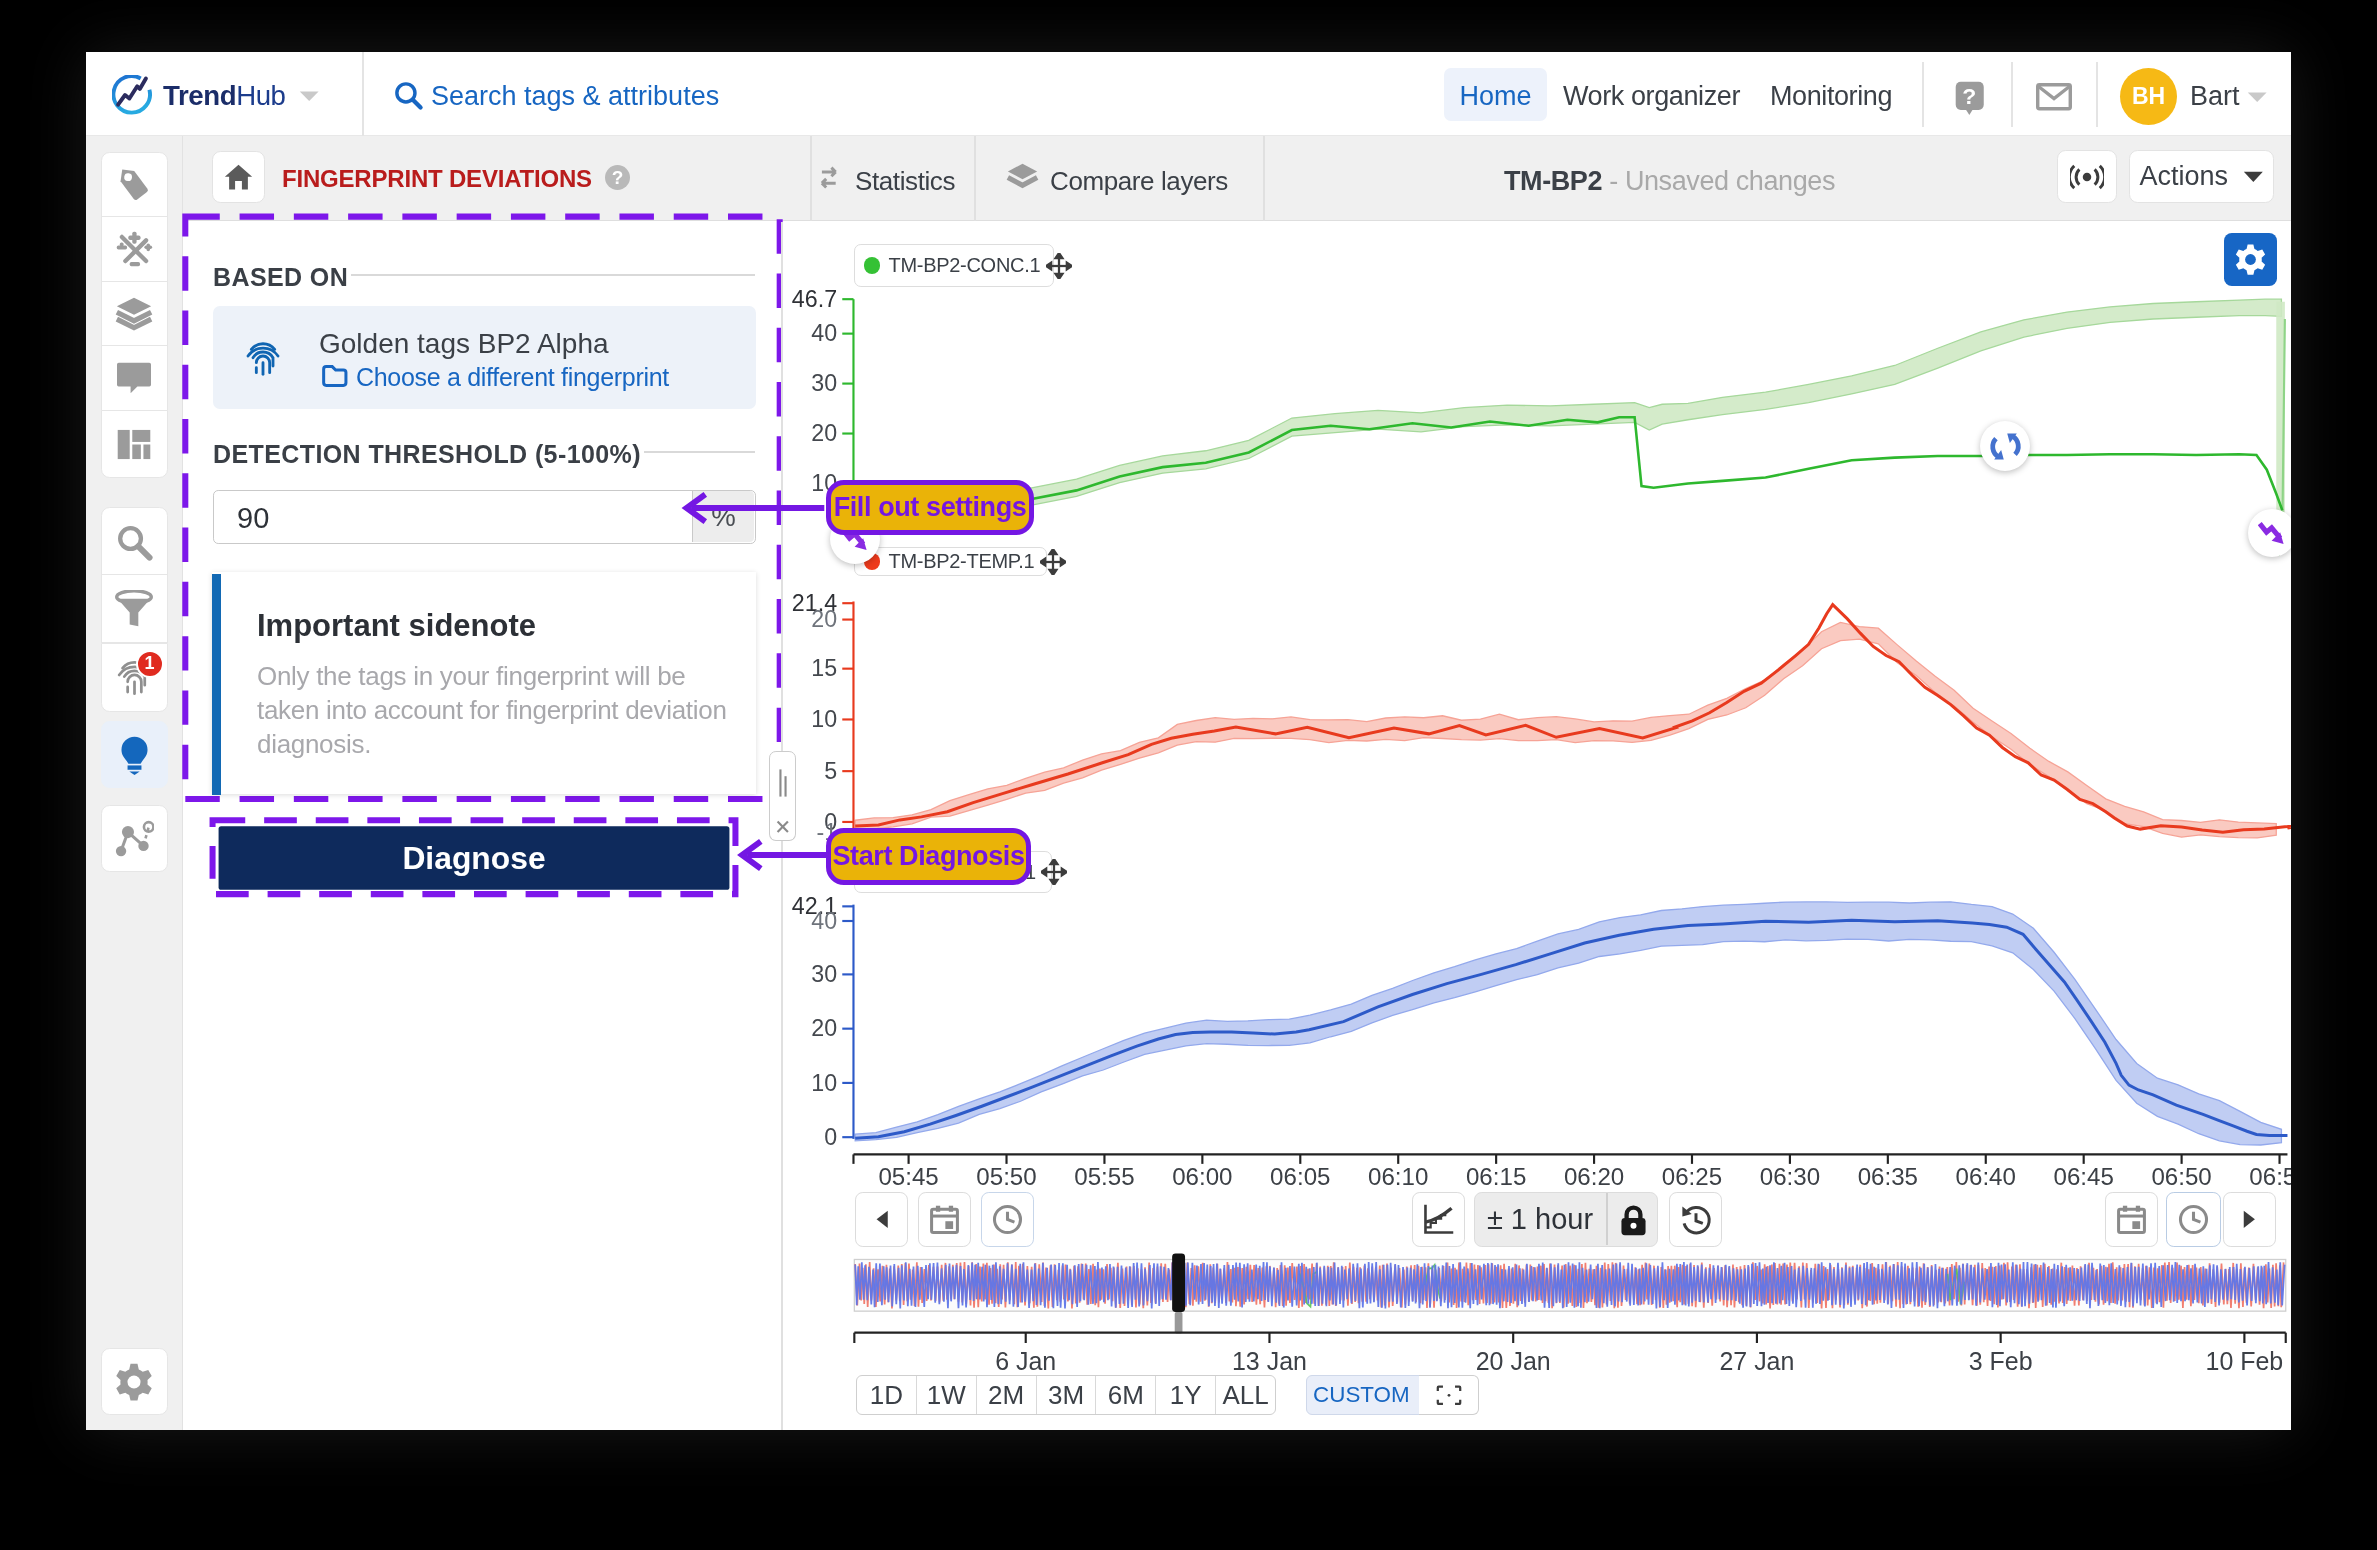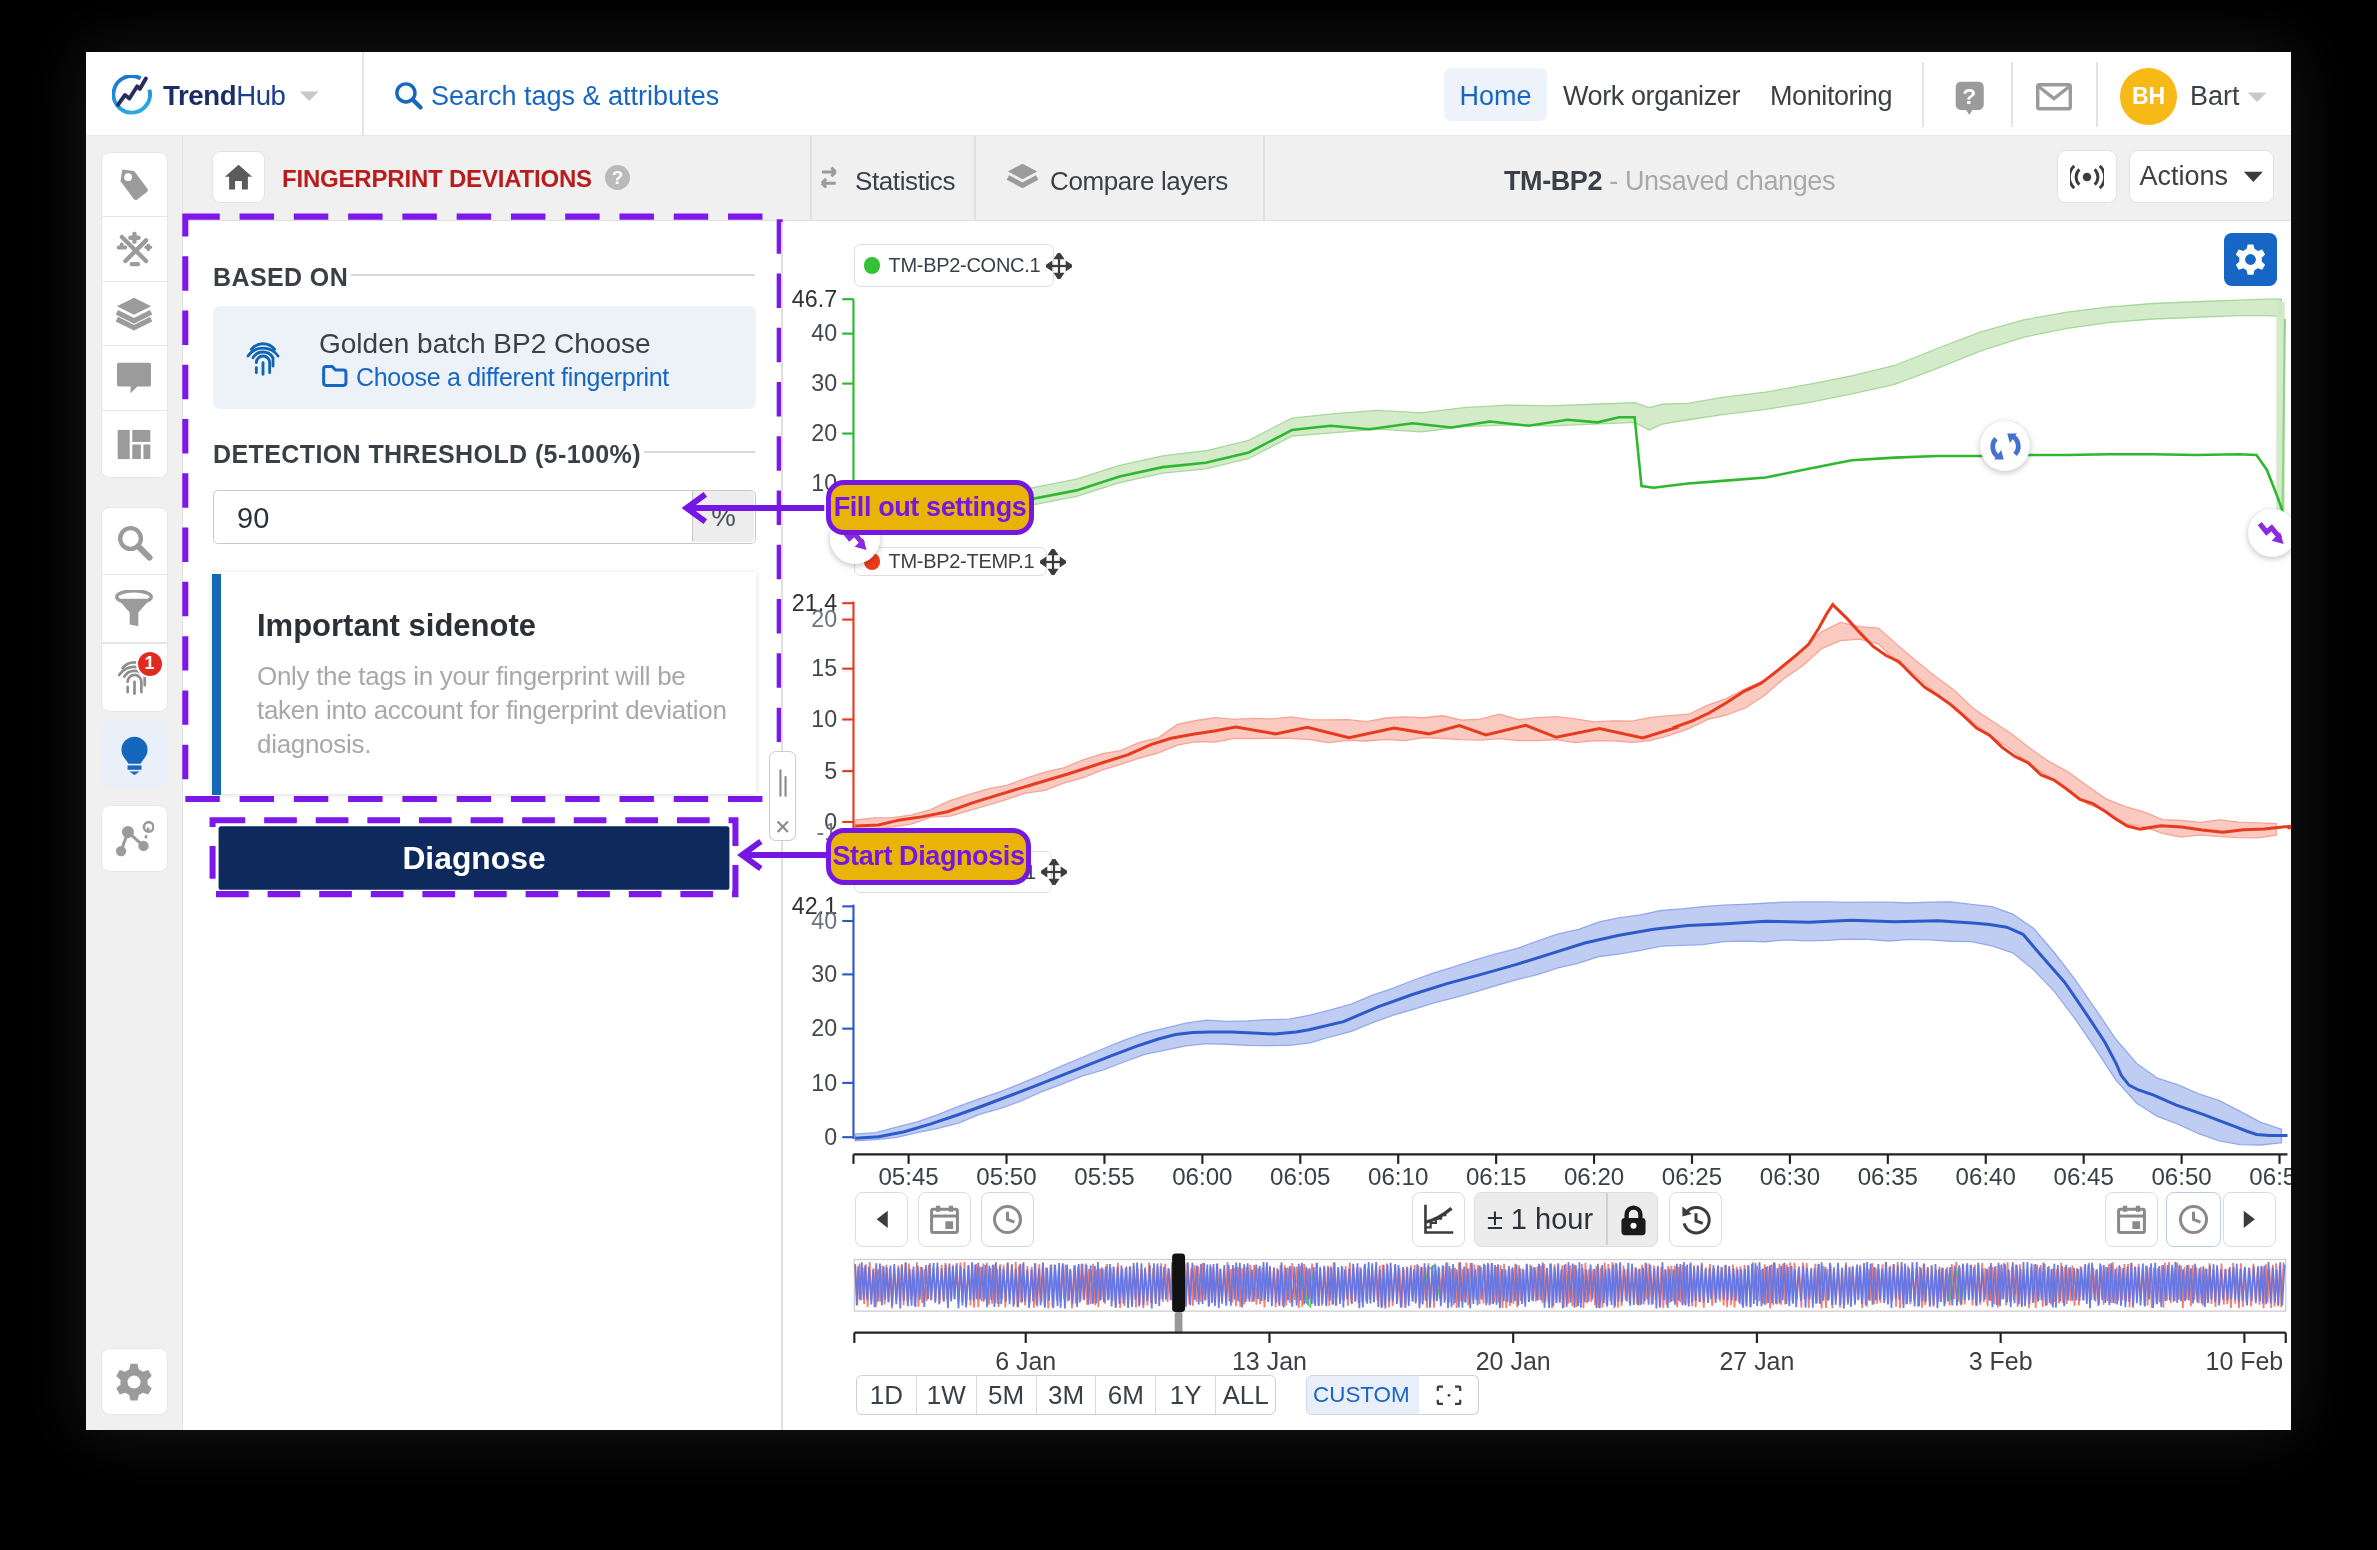--- a/index.html
+++ b/index.html
@@ -219,21 +219,21 @@
 <svg class="abs" style="left:157px;top:284px" width="40" height="45" viewBox="0 0 48 50">
       <g fill="none" stroke="#1065b2" stroke-width="3.4" stroke-linecap="round">
         <path d="M10 14 A18 18 0 0 1 38 14"></path>
         <path d="M6 22 A22 22 0 0 1 42 22"></path>
         <path d="M12 24 A14 14 0 0 1 36 24 L36 34"></path>
         <path d="M16 30 A8 8 0 0 1 32 30 L32 42"></path>
         <path d="M24 30 L24 44"></path>
         <path d="M16 36 L16 42"></path>
       </g>
     </svg>
-<div class="abs" style="left:233px;top:276px;font-size:28px;color:#3b4047">Golden batch BP2 Choose</div>
+<div class="abs" style="left:233px;top:276px;font-size:28px;color:#3b4047">Golden tags BP2 Alpha</div>
 <svg class="abs" style="left:235px;top:312px" width="27.6" height="24" viewBox="0 0 32 28">
       <path d="M3 6 a3 3 0 0 1 3 -3 h7 l4 4 h9 a3 3 0 0 1 3 3 v12 a3 3 0 0 1 -3 3 h-20 a3 3 0 0 1 -3 -3 z" fill="none" stroke="#1766c2" stroke-width="3.5"></path>
     </svg>
 <div class="abs" style="left:270px;top:311px;font-size:25px;letter-spacing:-0.3px;color:#1766c2">Choose a different fingerprint</div>
 <div class="seclbl" style="left:127px;top:388px">DETECTION THRESHOLD (5-100%)</div>
 <div class="hline" style="left:558px;top:399px;width:111px"></div>
 <div class="abs" style="left:127px;top:438px;width:543px;height:54px;background:#fff;border:1.7px solid #c9c9c9;border-radius:5.2px"></div>
 <div class="abs" style="left:151px;top:450px;font-size:29px;color:#2e3238">90</div>
 <div class="abs" style="left:606px;top:439px;width:62px;height:51px;background:#ededed;border-left:1.7px solid #c9c9c9;border-radius:0 4.3px 4.3px 0;display:flex;align-items:center;justify-content:center;font-size:27.6px;color:#4a4e54">%</div>
 <div class="abs" style="left:126px;top:520px;width:544px;height:222px;background:#fff;box-shadow:0 0.9px 5.2px rgba(0,0,0,0.14)"></div>
@@ -506,21 +506,21 @@
     </div>
 <div class="sqbtn" style="left:2137px;top:1140px;width:53px;height:55px">
       <svg width="15.5" height="20.7" viewBox="0 0 18 24">
         <polygon points="2,2 2,22 15,12" fill="#3c3c3c"></polygon>
       </svg>
     </div>
 
 <div class="abs" style="left:770px;top:1323px;width:420px;height:40px;background:#fff;border:1.7px solid #cfcfcf;border-radius:6px;display:flex">
 <div class="zcell">1D</div>
       <div class="zcell">1W</div>
-      <div class="zcell">5M</div>
+      <div class="zcell">2M</div>
       <div class="zcell">3M</div>
       <div class="zcell">6M</div>
       <div class="zcell">1Y</div>
       <div class="zcell" style="border-right:none">ALL</div>
 </div>
 <div class="abs" style="left:1220px;top:1323px;width:136px;height:40px;background:#e9eef9;border-radius:6px 0 0 6px;border:1.7px solid #cfd8ea;display:flex;align-items:center;justify-content:center;font-size:22.4px;color:#1766c2">CUSTOM&nbsp;<svg width="19" height="12" viewBox="0 0 7.57812 14">
         <polygon points="11,2 21,12 1,12" fill="#8a8a8a"></polygon>
       </svg></div>
 <div class="abs" style="left:1333px;top:1323px;width:60px;height:40px;background:#fff;border:1.7px solid #cfcfcf;border-left:none;border-radius:0 6px 6px 0;display:flex;align-items:center;justify-content:center">
       <svg width="26" height="20.7" viewBox="0 0 30 24">

